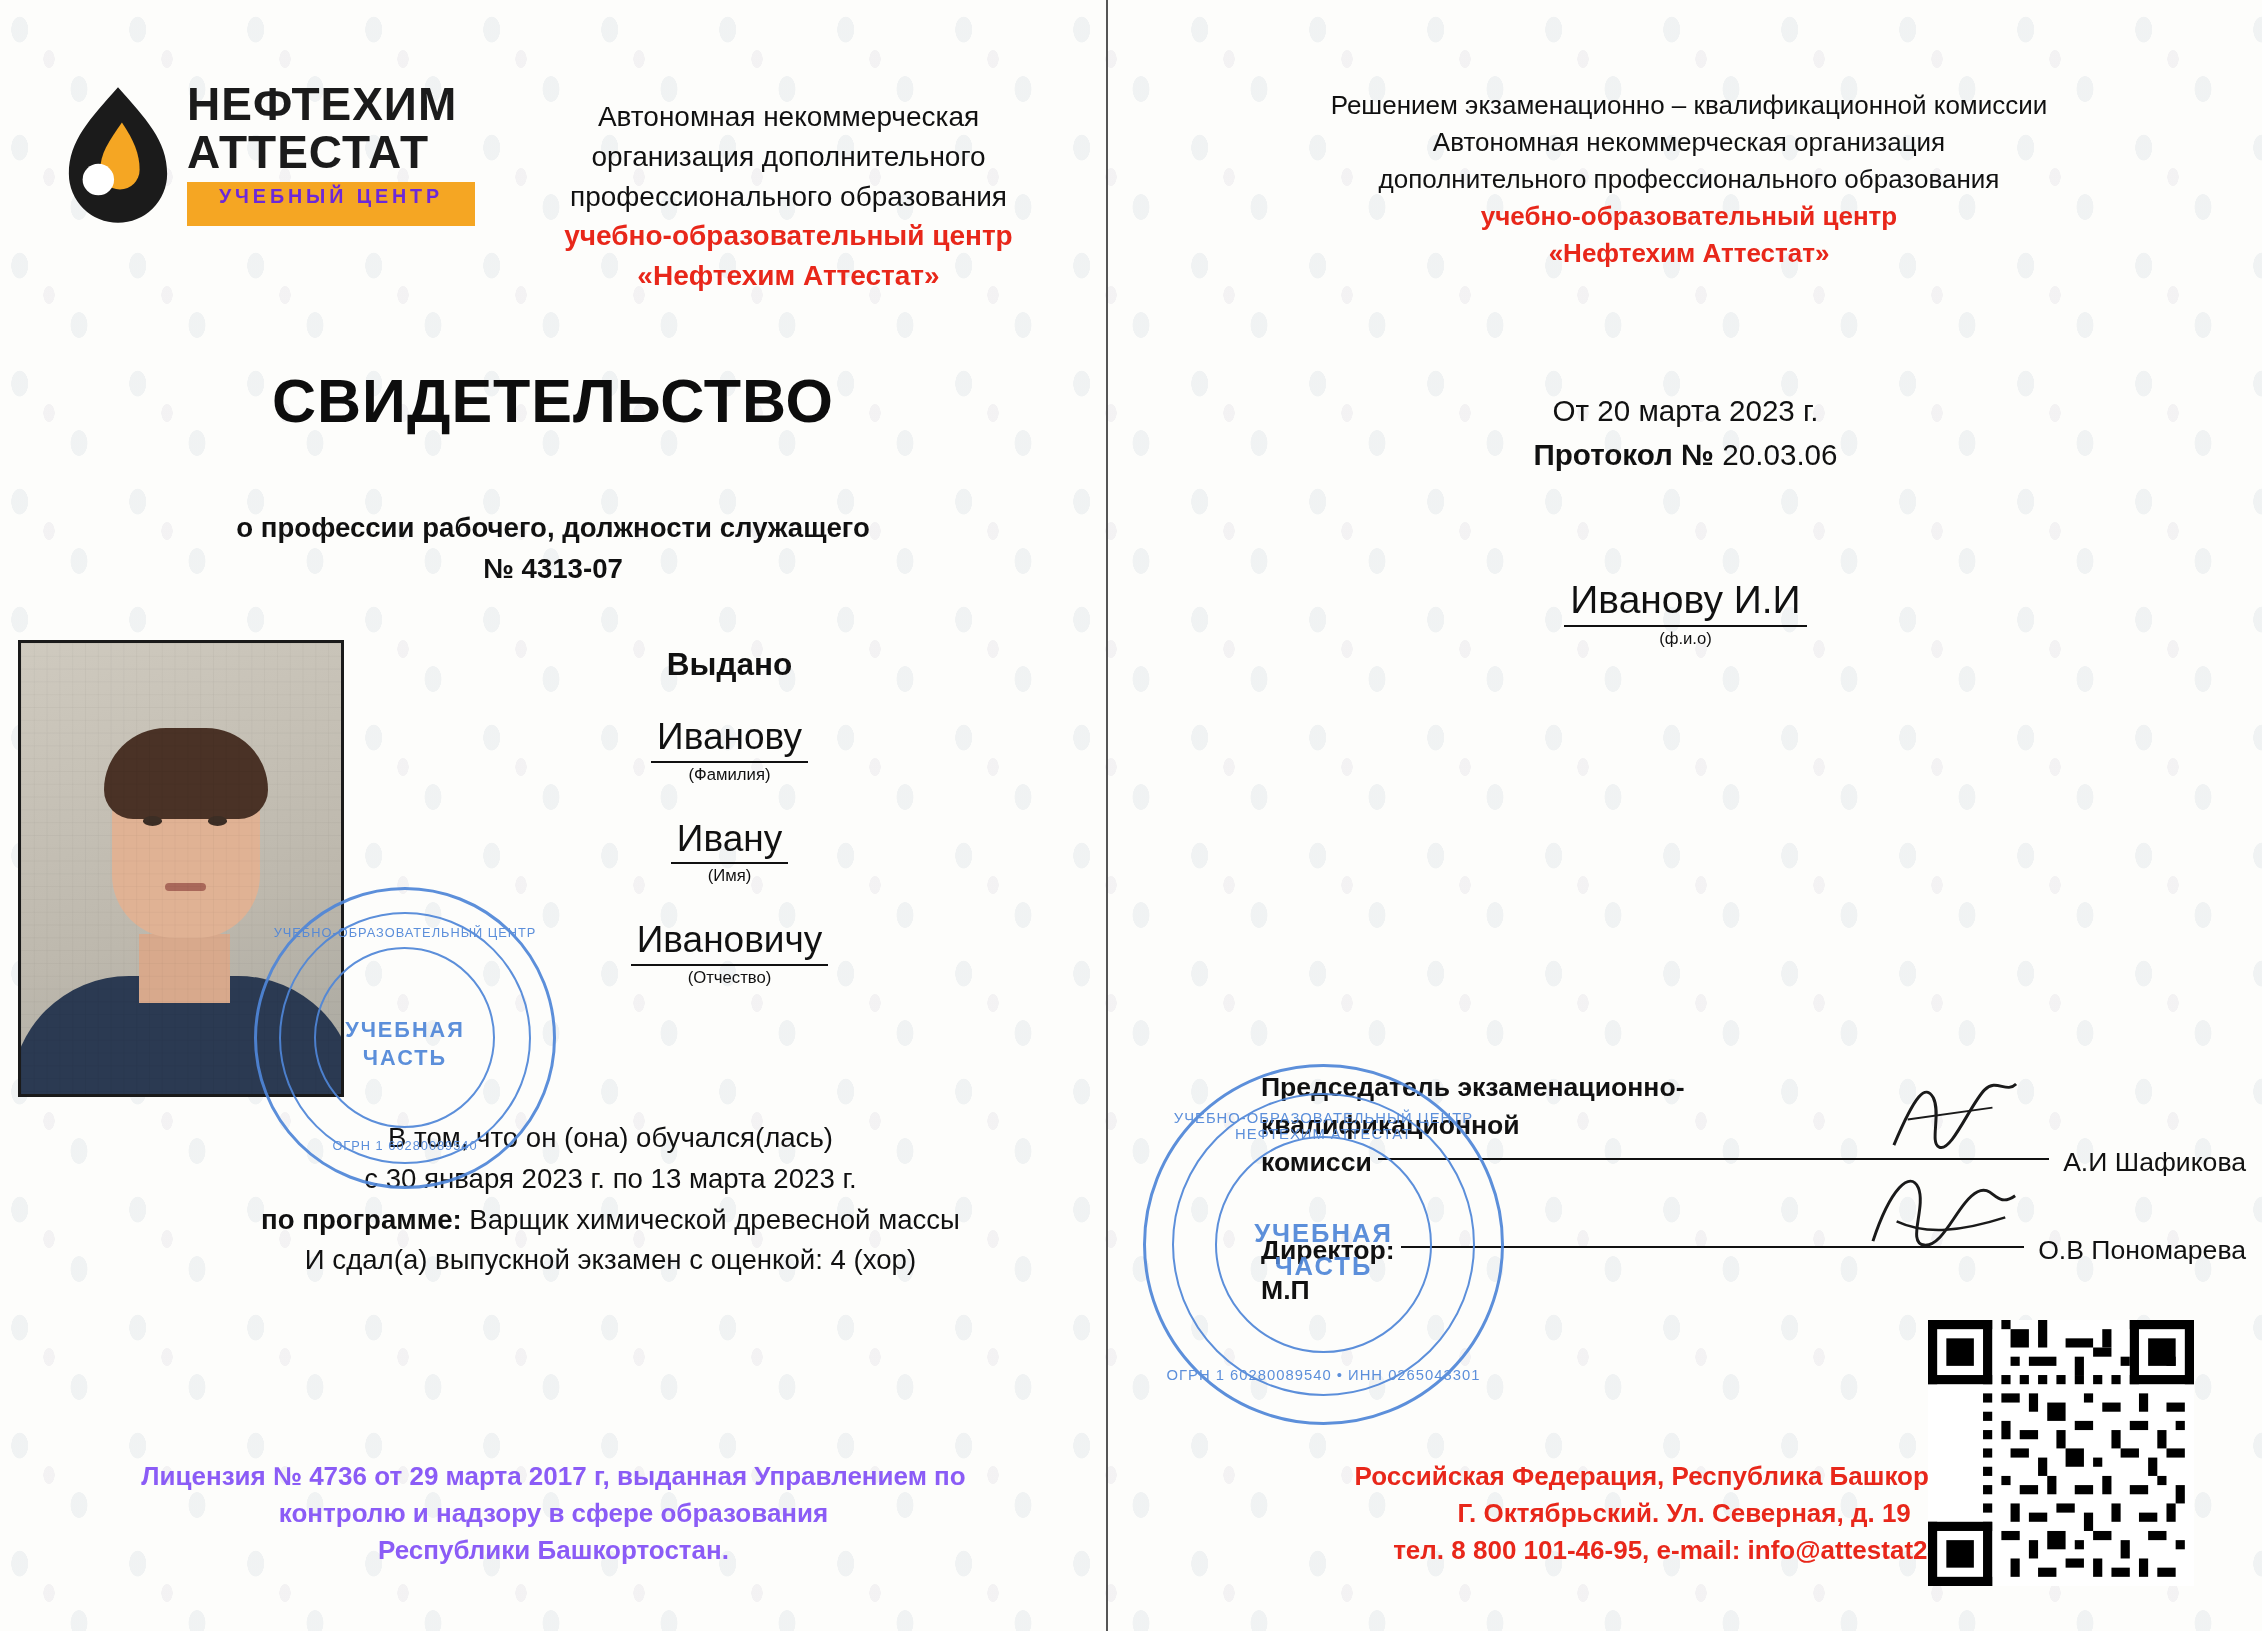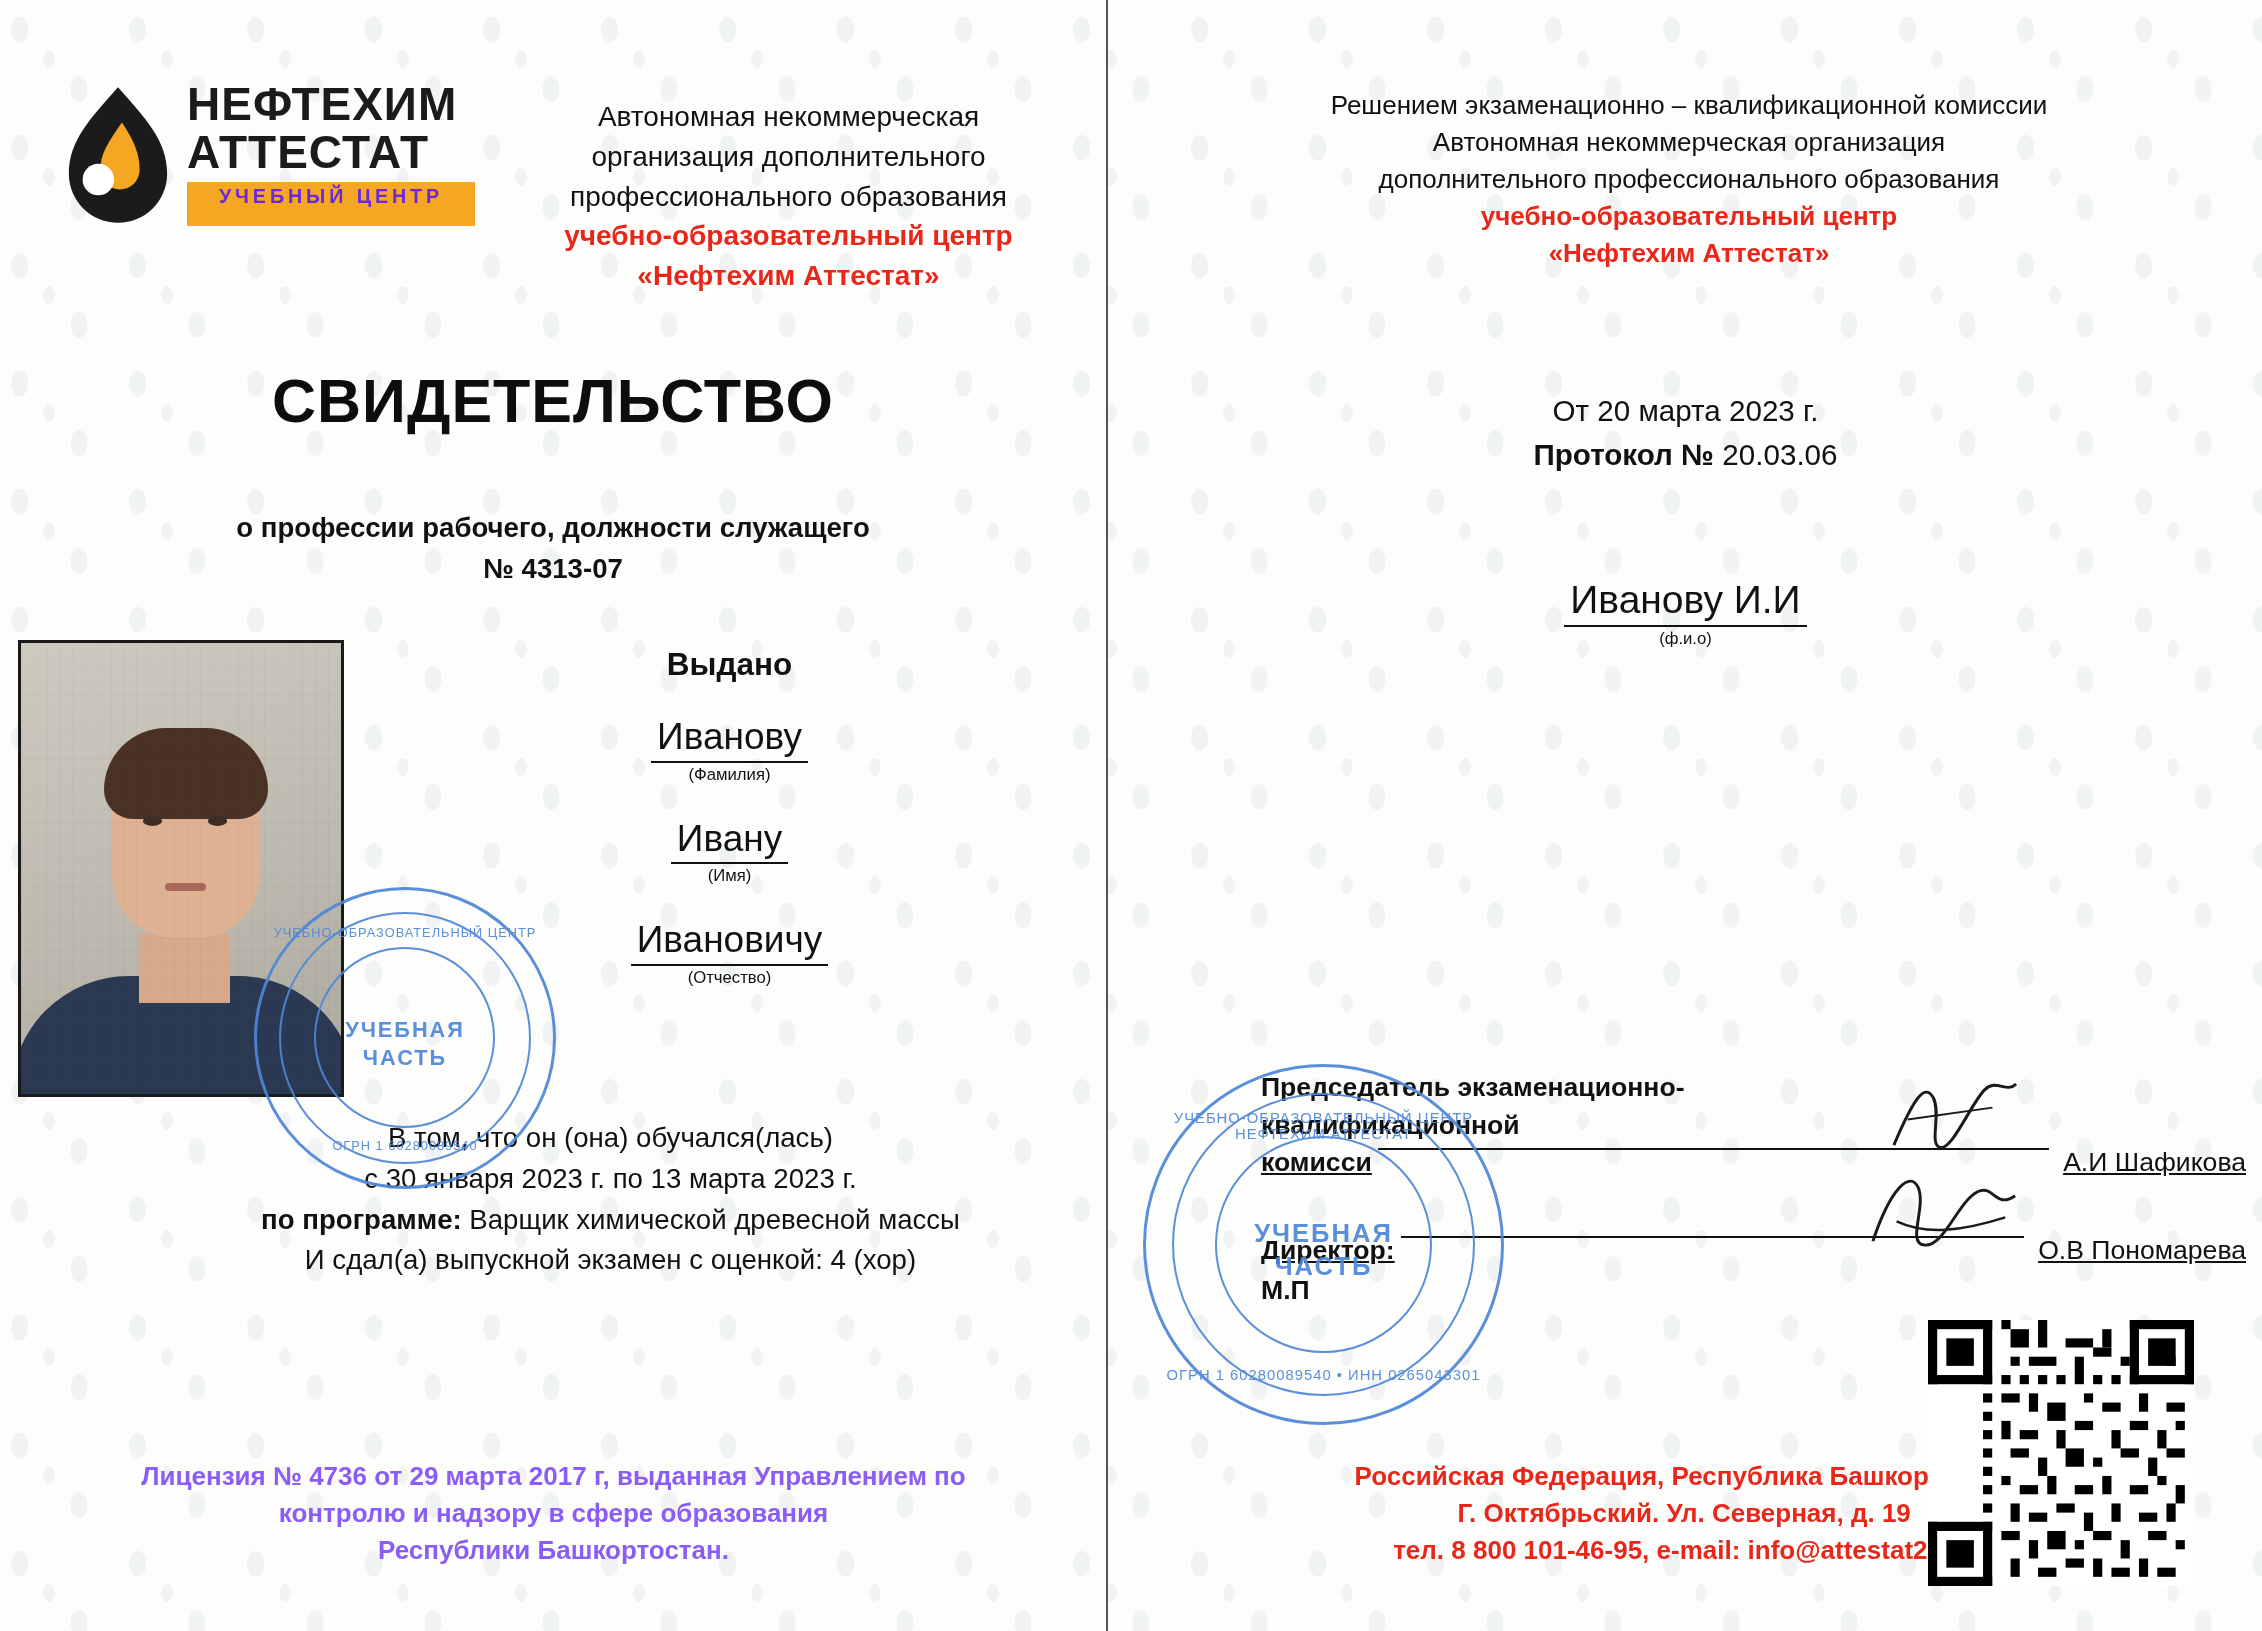--- a/index.html
+++ b/index.html
@@ -241,23 +241,22 @@
     position: absolute;
     left: 153px; top: 1069px;
     width: 985px;
     font-size: 26.6px;
     color: #111;
   }
   .sig-title { font-weight: bold; line-height: 1.42; }
   .sig-row {
     position: relative;
     display: flex;
-    align-items: flex-start;
+    align-items: center;
     margin-top: 2px;
-    text-decoration: underline;
   }
   .sig-label { font-weight: bold; white-space: nowrap; }
   .sig-line {
     flex: 1;
     border-bottom: 2px solid #111;
     margin: 0 13.8px 6.9px 5.9px;
     height: 1px;
   }
   .sig-person { white-space: nowrap; }
   .mp { margin-top: 9.9px; font-weight: bold; }

